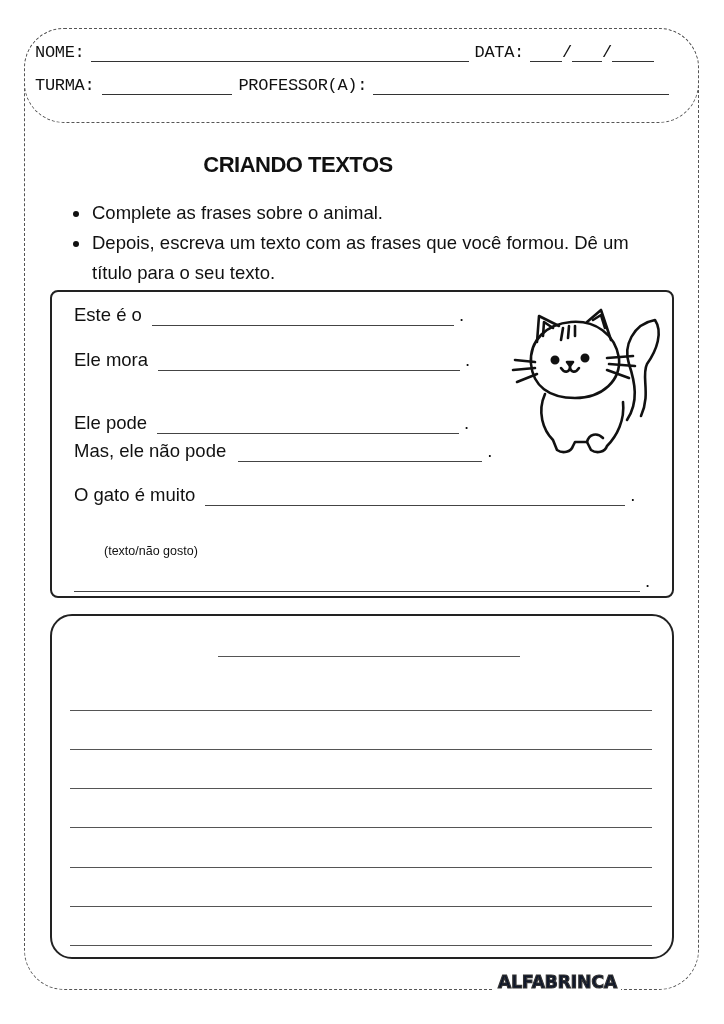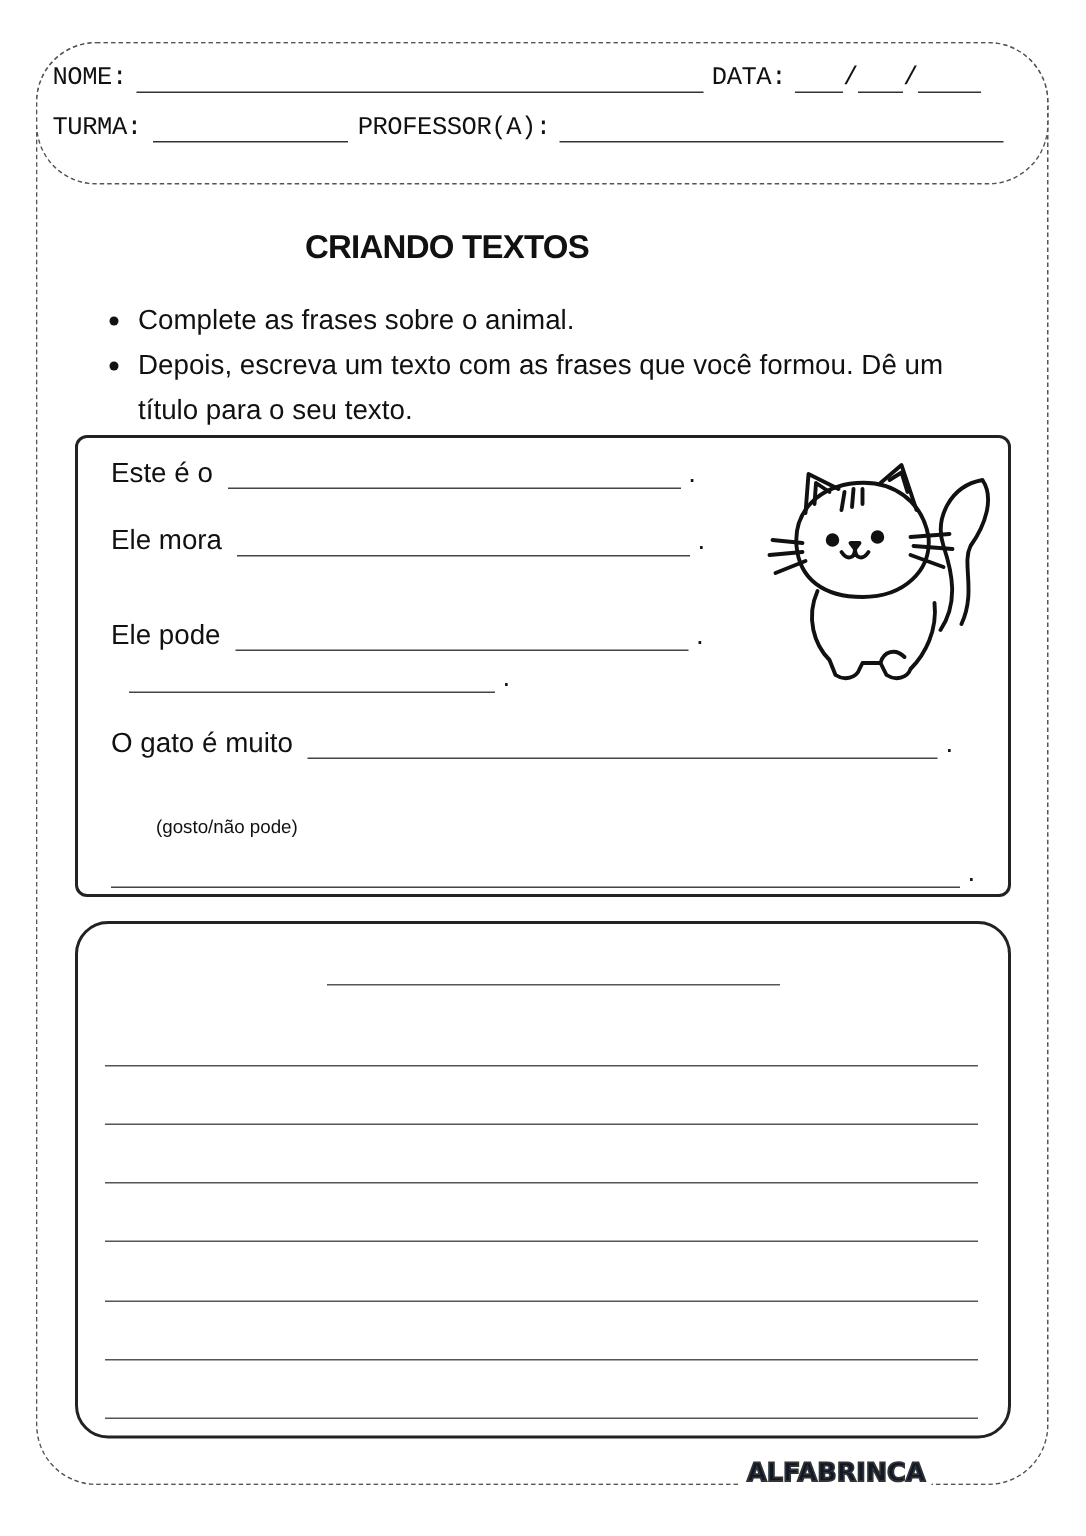--- a/index.html
+++ b/index.html
@@ -100,29 +100,30 @@
     <span>Ele mora</span>
     <span class="uline" style="width:302px;"></span>
     <span class="dot">.</span>
   </div>
   <div class="sline" style="top:120px;">
     <span>Ele pode</span>
     <span class="uline" style="width:302px;"></span>
     <span class="dot">.</span>
   </div>
   <div class="sline" style="top:148px;">
+    <span>Mas, ele não pode</span>
     <span class="uline" style="width:244px;margin-left:12px;"></span>
     <span class="dot">.</span>
   </div>
   <div class="sline" style="top:192px;">
     <span>O gato é muito</span>
     <span class="uline" style="width:420px;"></span>
     <span class="dot">.</span>
   </div>
-  <div class="hint">(gosto/não pode)</div>
+  <div class="hint">(texto/não gosto)</div>
   <div class="sline" style="top:278px;">
     <span class="uline" style="width:566px;margin-left:0;"></span>
     <span class="dot">.</span>
   </div>
 
   <svg class="cat" viewBox="0 0 160 155" fill="none" stroke="#111" stroke-width="2.6" stroke-linecap="round" stroke-linejoin="round">
 
     <path d="M120 118 C132 100, 128 80, 122 62 C116 44, 126 22, 148 18 C156 30, 150 48, 140 62 C134 74, 144 92, 134 114"></path>
 
     <path d="M38 92 C30 110, 36 128, 46 138 L50 148 C56 152, 64 150, 66 144 L68 140 L80 140 L84 148 C90 152, 98 150, 100 144 C110 134, 118 118, 116 100"></path>

